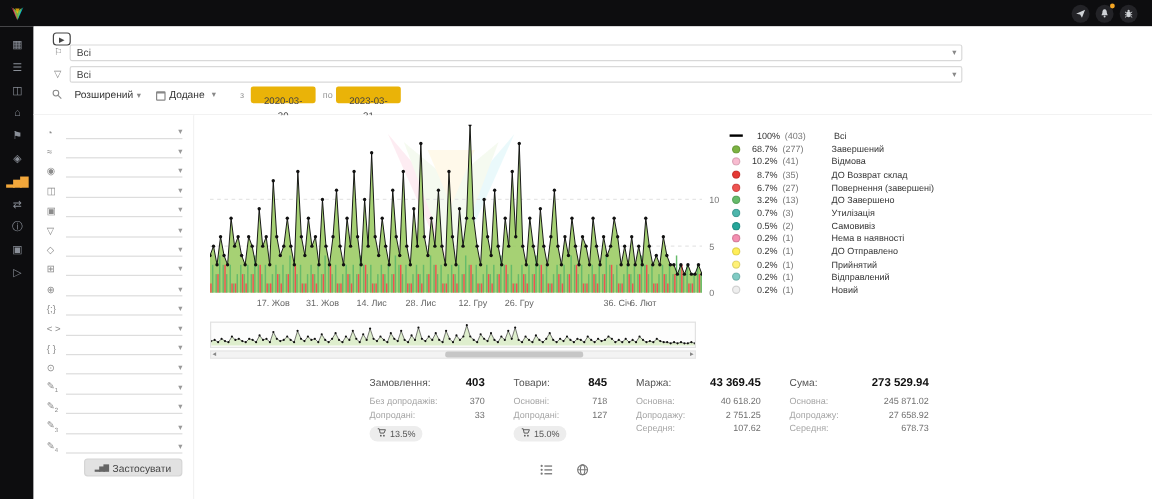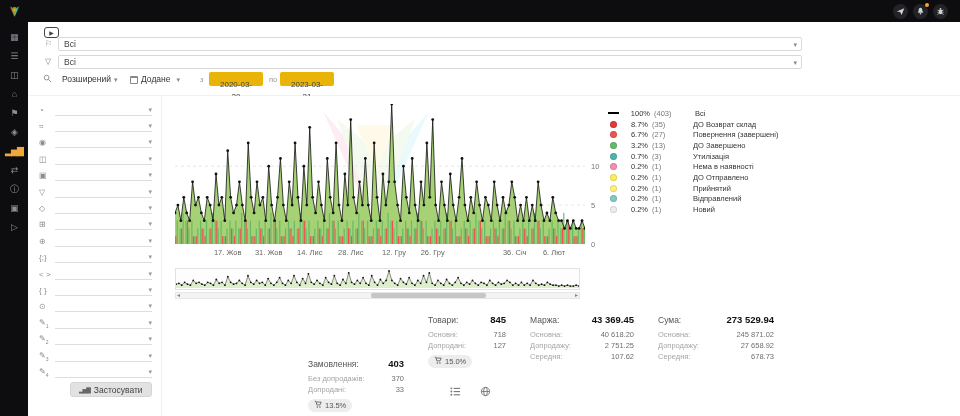--- a/index.html
+++ b/index.html
@@ -673,30 +673,42 @@
         <span class="y-tick" style="top: 58.22px;">10</span>
       </div>
     <div class="x-axis">
         <span class="x-tick" style="left: 52.71px;">17. Жов</span>
         <span class="x-tick" style="left: 93.71px;">31. Жов</span>
         <span class="x-tick" style="left: 134.71px;">14. Лис</span>
         <span class="x-tick" style="left: 175.71px;">28. Лис</span>
         <span class="x-tick" style="left: 219px;">12. Гру</span>
         <span class="x-tick" style="left: 257.71px;">26. Гру</span>
         <span class="x-tick" style="left: 339.71px;">36. Січ</span>
-        <span class="x-tick" style="left: 379px;">6. Лют</span>
+        <span class="x-tick" style="left: 361px;">6. Лют</span>
       </div>
     <div class="legend">
         <div class="lg-item">
           <span class="lg-line" style="background: rgb(0, 0, 0);"></span>
           <span class="lg-pct">100%</span>
           <span class="lg-cnt">(403)</span>
           <span class="lg-lbl">Всі</span>
         </div>
         <div class="lg-item">
+          <span class="lg-dot" style="background: rgb(124, 179, 66);"></span>
+          <span class="lg-pct">68.7%</span>
+          <span class="lg-cnt">(277)</span>
+          <span class="lg-lbl">Завершений</span>
+        </div>
+        <div class="lg-item">
+          <span class="lg-dot" style="background: rgb(248, 187, 208);"></span>
+          <span class="lg-pct">10.2%</span>
+          <span class="lg-cnt">(41)</span>
+          <span class="lg-lbl">Відмова</span>
+        </div>
+        <div class="lg-item">
           <span class="lg-dot" style="background: rgb(229, 57, 53);"></span>
           <span class="lg-pct">8.7%</span>
           <span class="lg-cnt">(35)</span>
           <span class="lg-lbl">ДО Возврат склад</span>
         </div>
         <div class="lg-item">
           <span class="lg-dot" style="background: rgb(239, 83, 80);"></span>
           <span class="lg-pct">6.7%</span>
           <span class="lg-cnt">(27)</span>
           <span class="lg-lbl">Повернення (завершені)</span>
@@ -705,20 +717,26 @@
           <span class="lg-dot" style="background: rgb(102, 187, 106);"></span>
           <span class="lg-pct">3.2%</span>
           <span class="lg-cnt">(13)</span>
           <span class="lg-lbl">ДО Завершено</span>
         </div>
         <div class="lg-item">
           <span class="lg-dot" style="background: rgb(77, 182, 172);"></span>
           <span class="lg-pct">0.7%</span>
           <span class="lg-cnt">(3)</span>
           <span class="lg-lbl">Утилізація</span>
+        </div>
+        <div class="lg-item">
+          <span class="lg-dot" style="background: rgb(38, 166, 154);"></span>
+          <span class="lg-pct">0.5%</span>
+          <span class="lg-cnt">(2)</span>
+          <span class="lg-lbl">Самовивіз</span>
         </div>
         <div class="lg-item">
           <span class="lg-dot" style="background: rgb(244, 143, 177);"></span>
           <span class="lg-pct">0.2%</span>
           <span class="lg-cnt">(1)</span>
           <span class="lg-lbl">Нема в наявності</span>
         </div>
         <div class="lg-item">
           <span class="lg-dot" style="background: rgb(255, 238, 88);"></span>
           <span class="lg-pct">0.2%</span>
@@ -892,21 +910,21 @@
           <circle cx="403" cy="17.11" r="0.9" fill="#111"></circle>
         </svg>
     </div>
     <div class="h-scrollbar">
       <span class="sb-arrow left">◂</span>
       <div class="sb-thumb"></div>
       <span class="sb-arrow right">▸</span>
     </div>
 
     <div class="stats">
-        <div class="stat-col" style="width: 96px; margin-top: 44px;">
+        <div class="stat-col" style="width: 96px;">
           <div class="stat-head">
             <span class="stat-label">Замовлення:</span>
             <span class="stat-value">403</span>
           </div>
           <div class="stat-sub">
             <span class="sub-k">Без допродажів:</span>
             <span class="sub-v">370</span>
           </div>
           <div class="stat-sub">
             <span class="sub-k">Допродані:</span>

